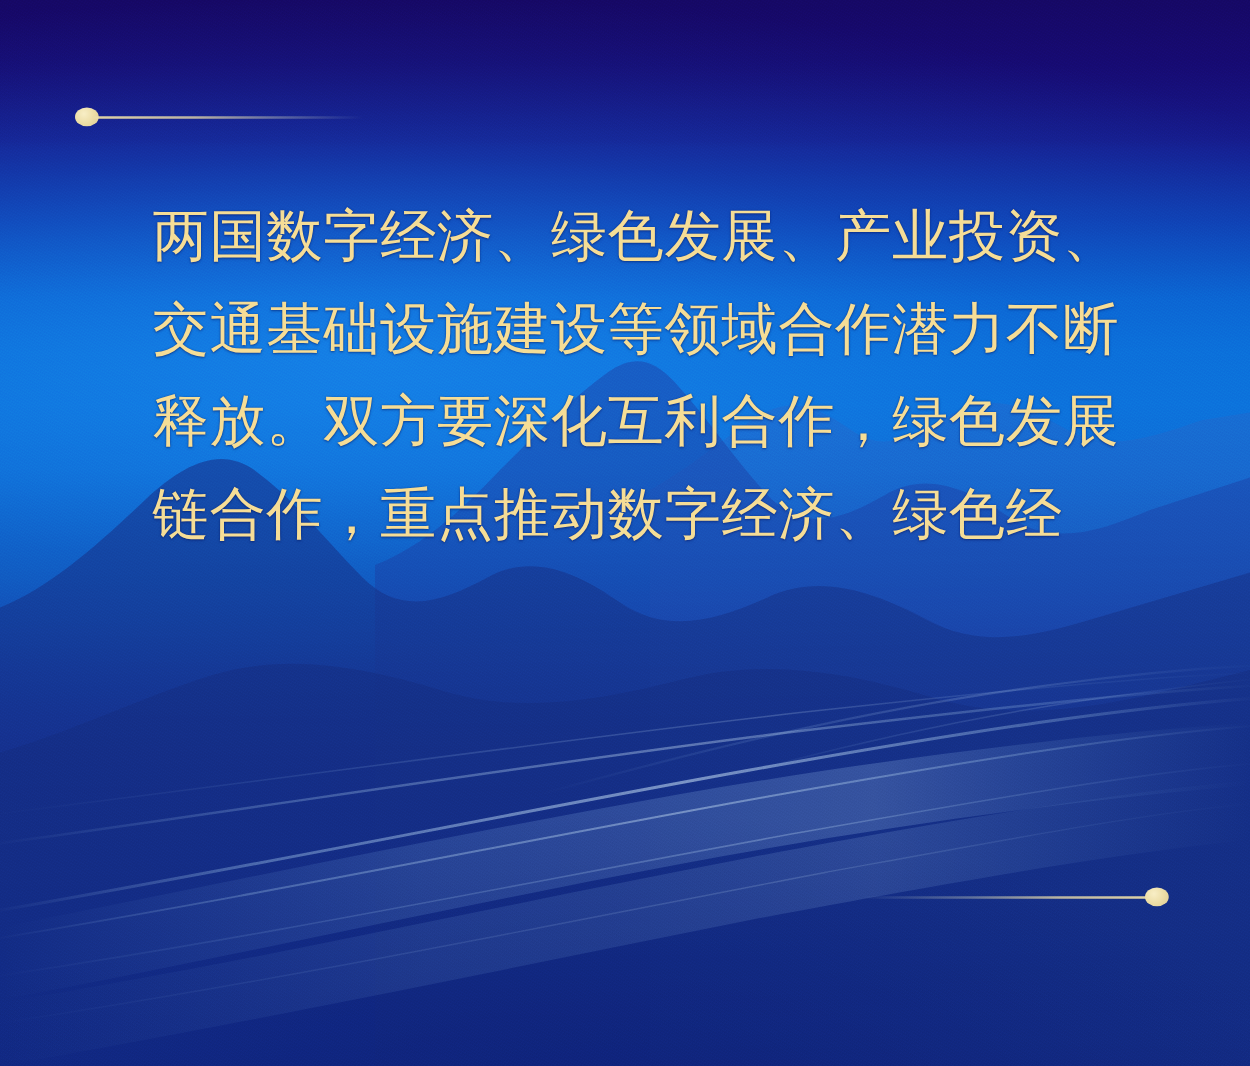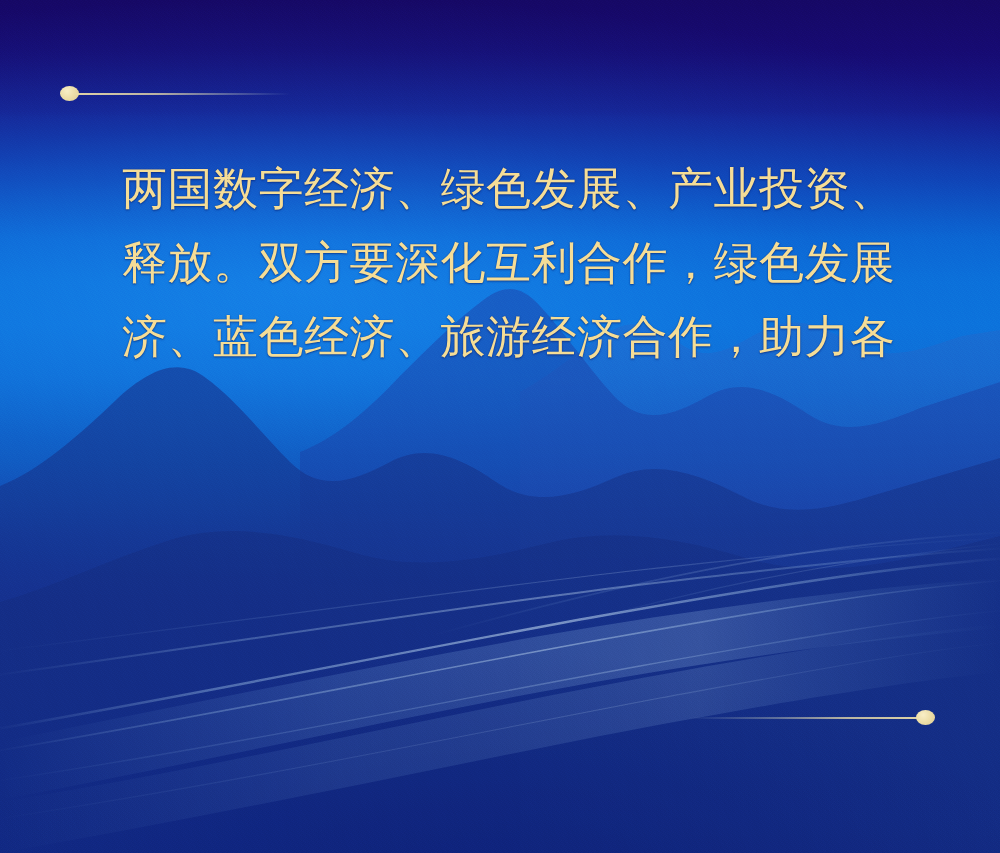--- a/index.html
+++ b/index.html
@@ -273,22 +273,23 @@
   <div class="bg-layer" id="bg-vignette"></div>
   <div class="bg-layer" id="bg-grain"></div>
 
   <div class="deco-rule" id="deco-top">
     <span class="deco-dot"></span>
     <span class="deco-line"></span>
   </div>
 
   <div id="quote-block">
     <div class="quote-line">两国数字经济、绿色发展、产业投资、</div>
+    <div class="quote-line">交通基础设施建设等领域合作潜力不断</div>
     <div class="quote-line">释放。双方要深化互利合作，绿色发展</div>
-    <div class="quote-line">济、蓝色经济、旅游经济合作，助力各</div>
+    <div class="quote-line">链合作，重点推动数字经济、绿色经</div>
   </div>
 
   <div class="deco-rule" id="deco-bottom">
     <span class="deco-line"></span>
     <span class="deco-dot"></span>
   </div>
 
 </div>
 
 </body></html>

